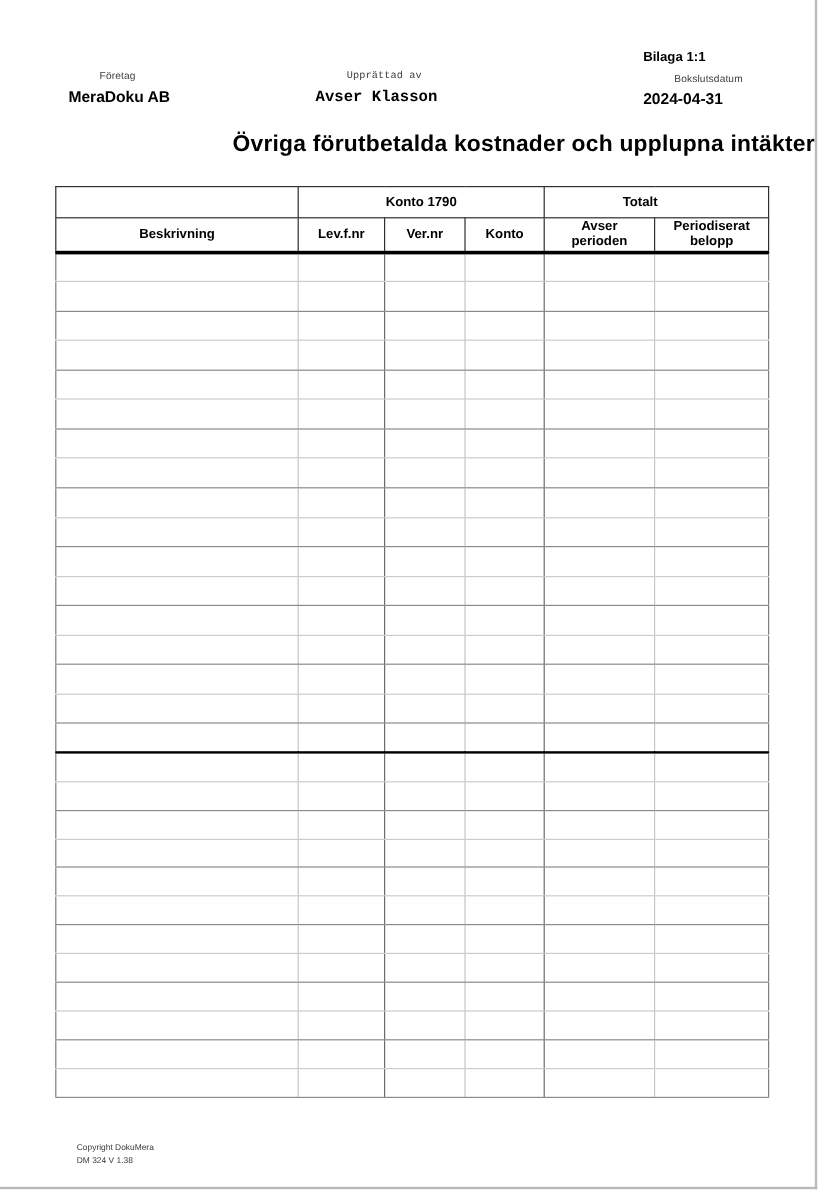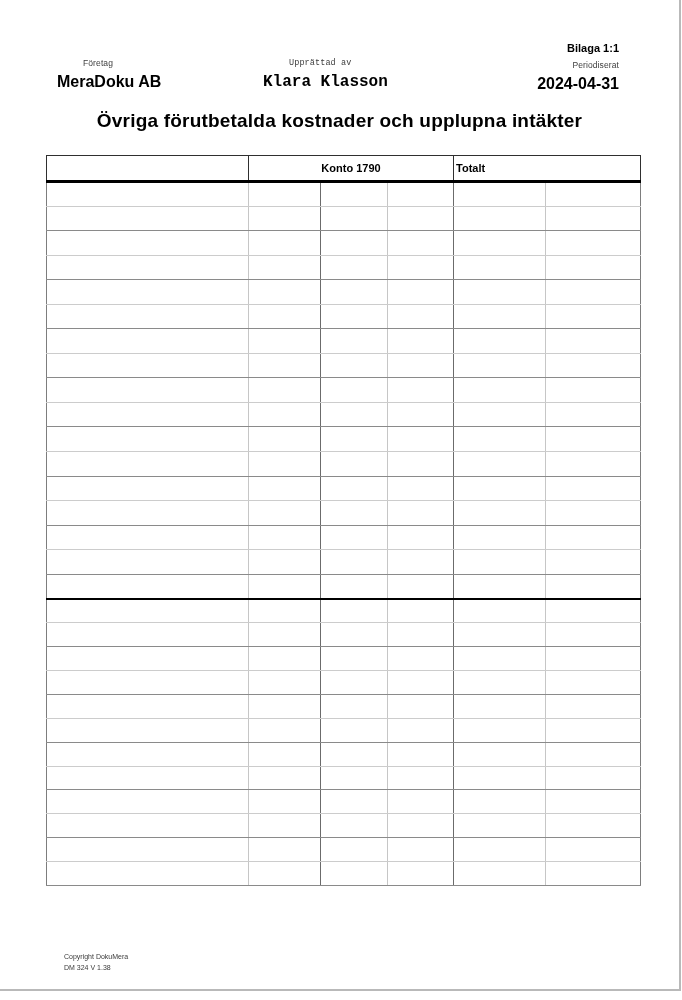--- a/index.html
+++ b/index.html
@@ -13,49 +13,49 @@
   }
   .sheet {
     position: absolute; left: 0; top: 0;
     width: 681px; height: 991px;
     background: #fff;
     border-right: 2px solid #b9b9b9;
     border-bottom: 2px solid #b9b9b9;
   }
   
   .meta-label { font-size: 8.5px; color: #3d3d3d; letter-spacing: 0.1px; margin-left: 26px; }
-  .meta-value { font-size: 16px; font-weight: bold; margin-top: 5px; }
+  .meta-value { font-size: 13px; font-weight: bold; margin-top: 5px; }
   .meta-left   { position: absolute; left: 57px;  top: 58px; }
   .meta-center { position: absolute; left: 263px; top: 58px; font-family: Liberation Mono, monospace; }
-  .meta-right  { position: absolute; right: 60px; top: 42px; text-align: right; }
+  .meta-right  { position: absolute; right: 60px; top: 42px; }
   .bilaga { font-size: 11px; font-weight: bold; margin-bottom: 6px; }
   
   .doc-title {
     position: absolute; left: 0; top: 110px; width: 100%;
-    text-align: center; font-size: 19px; font-weight: bold;
+    text-align: right; font-size: 19px; font-weight: bold;
     letter-spacing: 0.2px;
   }
   
   table.wks {
     position: absolute; left: 46px; top: 155px;
     width: 594px;
     border-collapse: collapse; table-layout: fixed;
     border: 1px solid #7d7d7d;
     font-size: 11px;
   }
   thead td {
     border: 1px solid #2f2f2f;
     font-weight: bold; text-align: center; vertical-align: middle;
     padding: 1px 2px;
   }
   thead tr.group-row { height: 26px; padding-left: 18px; }
   thead tr.col-row   { height: 25px; }
   thead { border-bottom: 3px solid #000; }
   .two-line { white-space: pre-line; line-height: 1.12; }
-  .totalt-wrap { display: block; width: 92px; text-align: left; }
+  .totalt-wrap { display: block; width: 92px; text-align: right; }
   tbody tr { }
   tbody.sec-0 tr { height: 24.55px; }
   tbody.sec-1 tr { height: 23.9px; }
   tbody td { border-bottom: 1px solid #cccccc; }
   tbody tr:nth-child(even) td { border-bottom-color: #8a8a8a; }
   tbody td:nth-child(1) { border-right: 1px solid #c6c6c6; }
   tbody td:nth-child(2) { border-right: 1px solid #6b6b6b; }
   tbody td:nth-child(3) { border-right: 1px solid #c6c6c6; }
   tbody td:nth-child(4) { border-right: 1px solid #6b6b6b; }
   tbody td:nth-child(5) { border-right: 1px solid #c6c6c6; }
@@ -71,26 +71,26 @@
 
 <div class="sheet">
 
   <div class="meta-left">
     <div class="meta-label">Företag</div>
     <div class="meta-value">MeraDoku AB</div>
   </div>
 
   <div class="meta-center">
     <div class="meta-label">Upprättad av</div>
-    <div class="meta-value">Klara Klasson</div>
+    <div class="meta-value">Avser Klasson</div>
   </div>
 
   <div class="meta-right">
     <div class="bilaga">Bilaga 1:1</div>
-    <div class="meta-label">Periodiserat</div>
+    <div class="meta-label">Bokslutsdatum</div>
     <div class="meta-value">2024-04-31</div>
   </div>
 
   <div class="doc-title">Övriga förutbetalda kostnader och upplupna intäkter</div>
 
   <table class="wks">
     <colgroup>
       <col style="width:202px">
         <col style="width:72px">
         <col style="width:67px">
@@ -99,20 +99,30 @@
         <col style="width:95px">
     </colgroup>
     <thead>
       <tr class="group-row">
         <td></td>
         <td colspan="3">Konto 1790</td>
         <td colspan="2">
           <span class="totalt-wrap">Totalt</span>
         </td>
       </tr>
+      <tr class="col-row">
+        <td>Beskrivning</td>
+        <td>Lev.f.nr</td>
+        <td>Ver.nr</td>
+        <td>Konto</td>
+        <td class="two-line">Avser
+perioden</td>
+        <td class="two-line">Periodiserat
+belopp</td>
+      </tr>
     </thead>
   <tbody class="sec-0">
         <tr>
           <td></td>
           <td></td>
           <td></td>
           <td></td>
           <td></td>
           <td></td>
         </tr>

